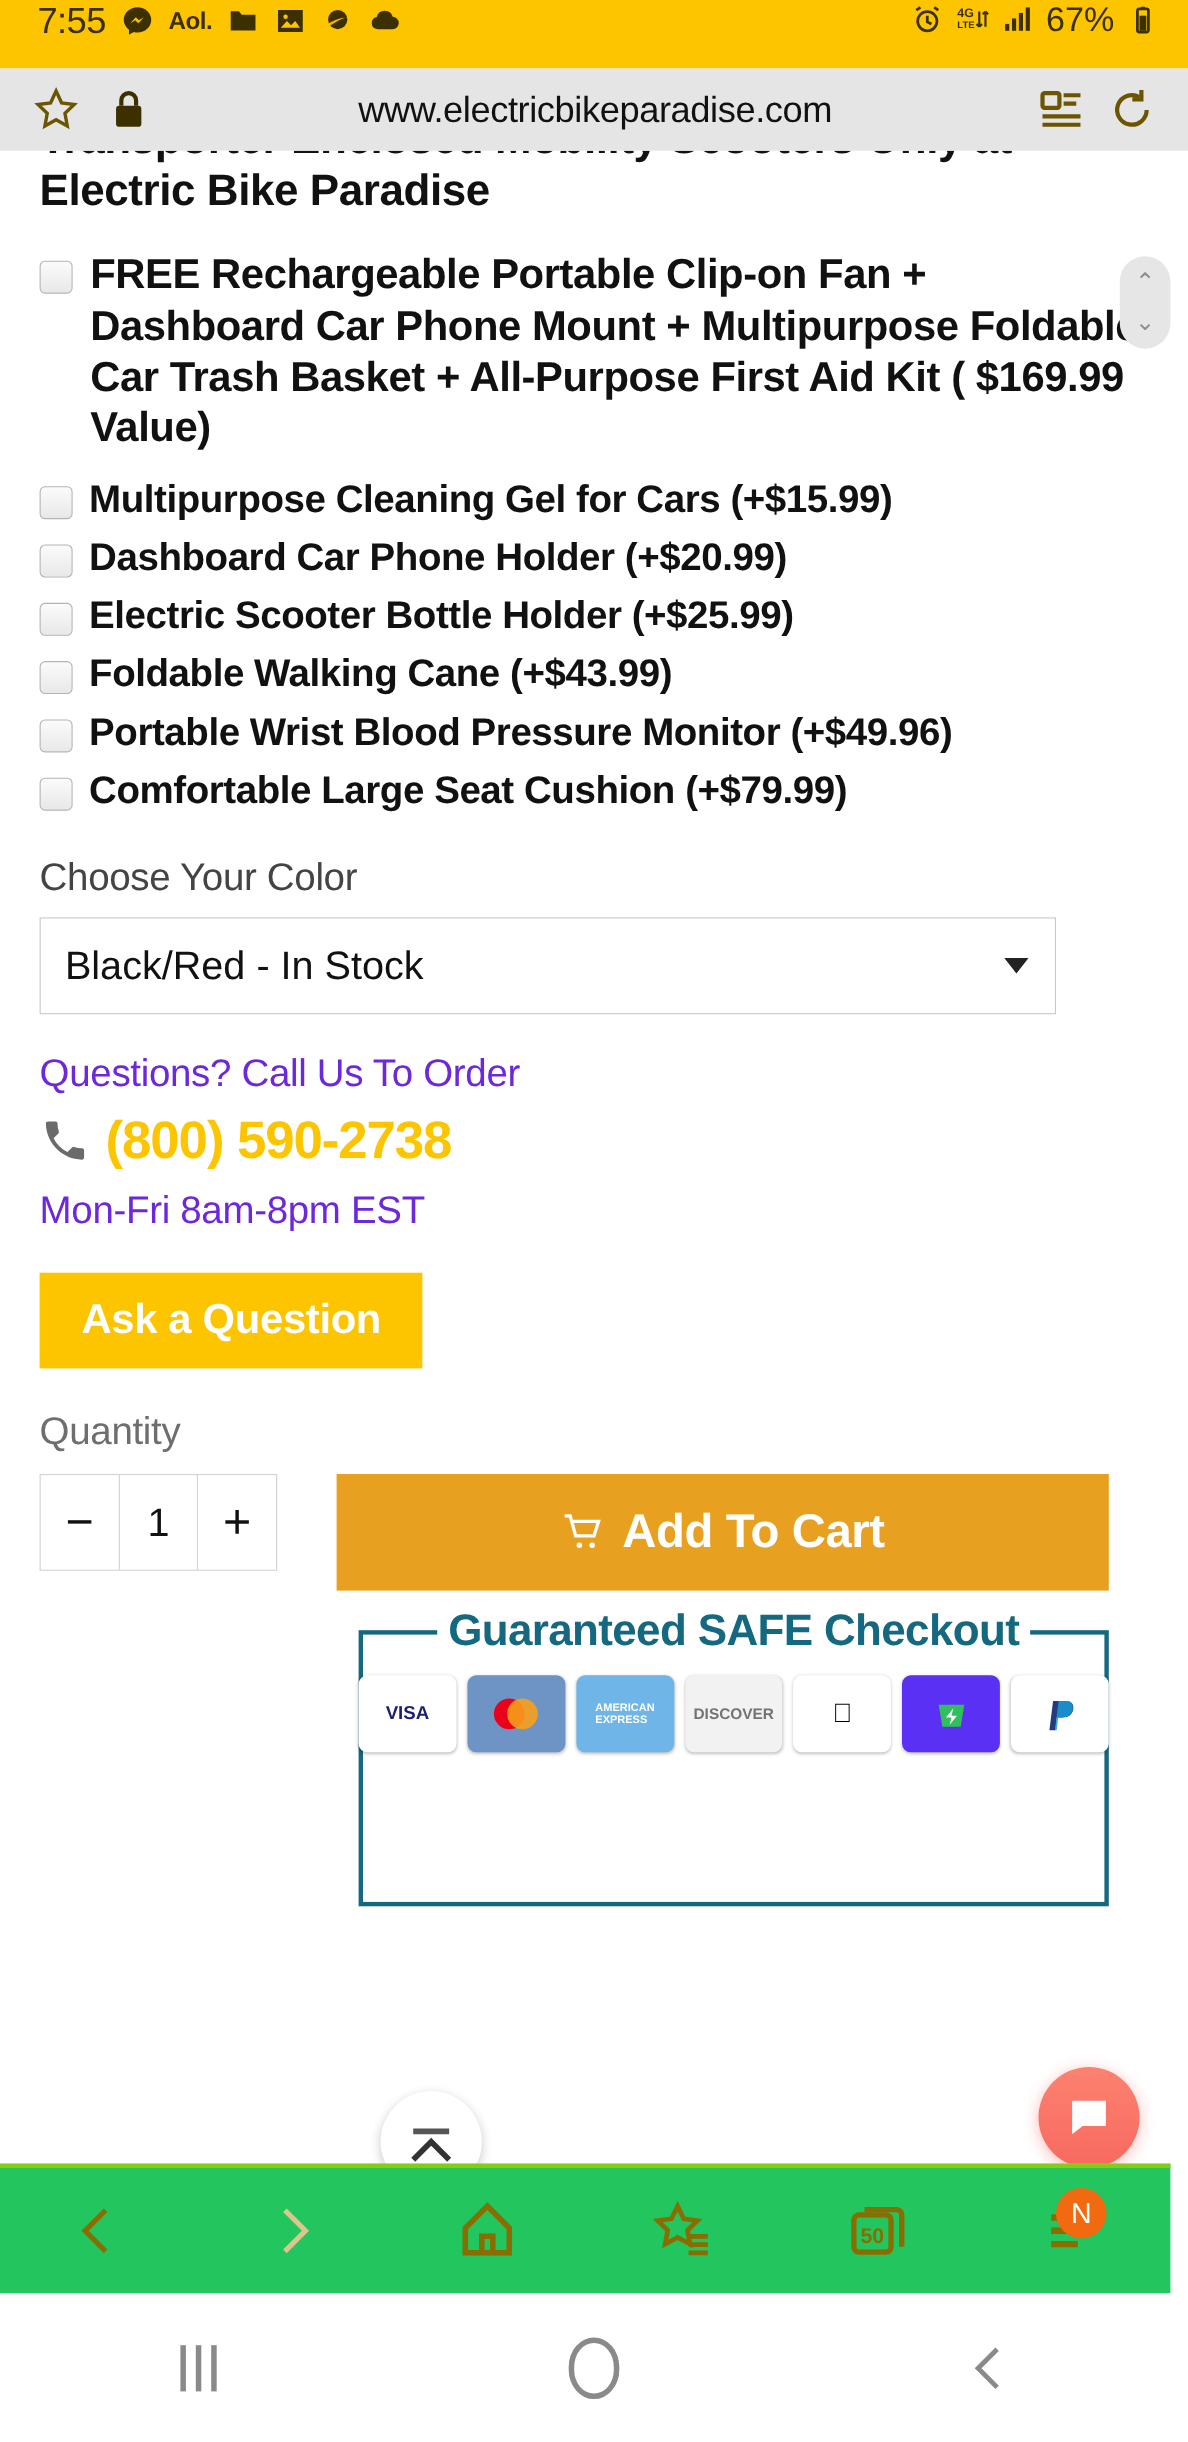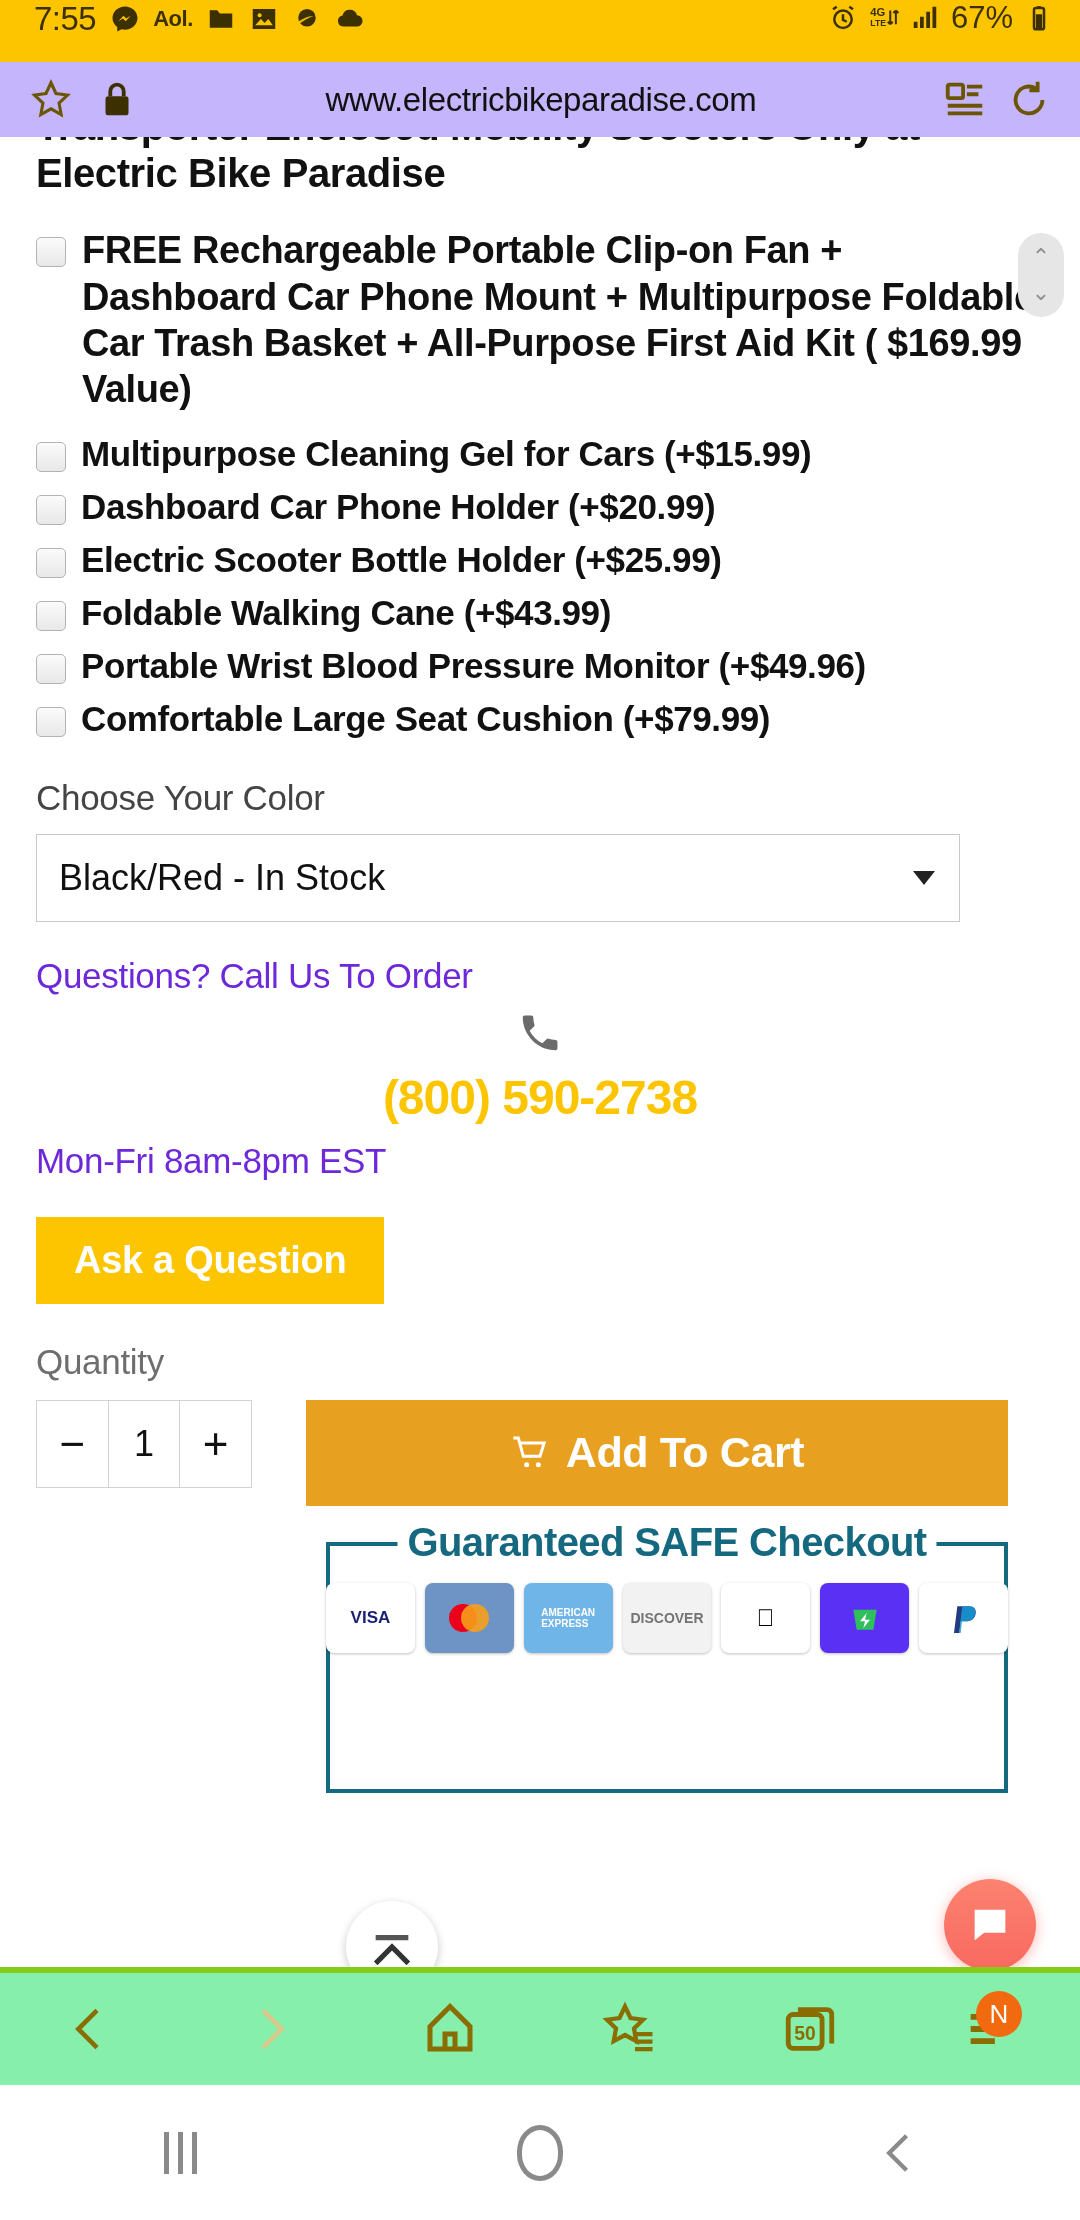--- a/index.html
+++ b/index.html
@@ -21,21 +21,21 @@
   .sb-left{ display:flex; align-items:center; gap:14px; }
   .sb-time{ font-size:33px; color:#3d3000; font-weight:400; letter-spacing:-0.5px;}
   .sb-icons{ display:flex; align-items:center; gap:13px; }
   .ic{ width:30px; height:30px; display:block; }
   .sb-right{ margin-left:auto; display:flex; align-items:center; gap:11px; }
   .sb-batt-txt{ font-size:31px; color:#3d3000; }
   .aol{ font-size:22px; font-weight:bold; color:#3d3000; letter-spacing:-0.5px;}
 
   
   .addr-bar{
-    height:75px; background:#c4b5fd;
+    height:75px; background:#e5e5e5;
     display:flex; align-items:center;
     padding:0 28px;
     position:relative; z-index:39;
   }
   .addr-url{
     flex:1; text-align:center;
     font-size:33px; color:#111; letter-spacing:-0.4px;
   }
   .addr-ic{ width:46px; height:46px; flex:none; }
   .gap-l{ margin-left:20px; }
@@ -106,21 +106,20 @@
     width:0;height:0;
     border-left:11px solid transparent;
     border-right:11px solid transparent;
     border-top:14px solid #222;
   }
 
   .q-call{ margin-top:34px; }
   .phone-line{
     display:flex; align-items:center; gap:14px;
     margin-top:14px;
-    flex-direction:column;
   }
   .phone-num{
     font-size:48px; font-weight:bold; color:#FDC400;
     letter-spacing:-1px;
   }
   .hours{ margin-top:16px; }
 
   .ask-btn{
     margin-top:36px;
     display:inline-block;
@@ -200,22 +199,22 @@
     position:absolute; right:44px; bottom:-4px;
     width:92px; height:92px; border-radius:50%;
     background:linear-gradient(#fc8270,#f8695f);
     box-shadow:0 3px 14px rgba(248,105,95,.45);
     display:flex; align-items:center; justify-content:center;
     z-index:30;
   }
 
   
   .bbar{
-    position:absolute; left:0; right:0; bottom:135px; height:118px;
-    background:#86efac; border-top:6px solid #84cc16;
+    position:absolute; left:0; right:16px; bottom:135px; height:118px;
+    background:#22c55e; border-top:4px solid #84cc16;
     display:flex; align-items:center; z-index:45;
   }
   .bbar-item{
     flex:1; display:flex; align-items:center; justify-content:center;
     position:relative; height:100%;
   }
   .badge-n{
     position:absolute; top:18px; right:58px;
     width:46px;height:46px;border-radius:50%;
     background:#F26A0F; color:#fff;

